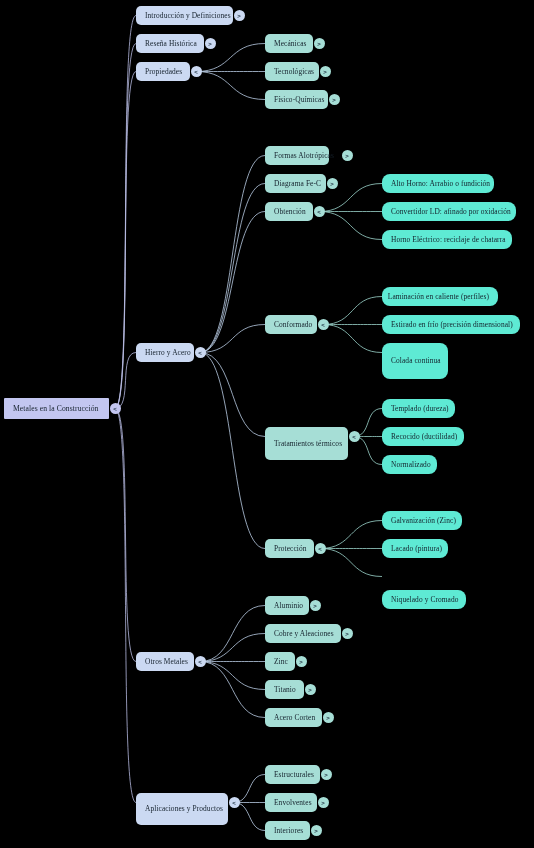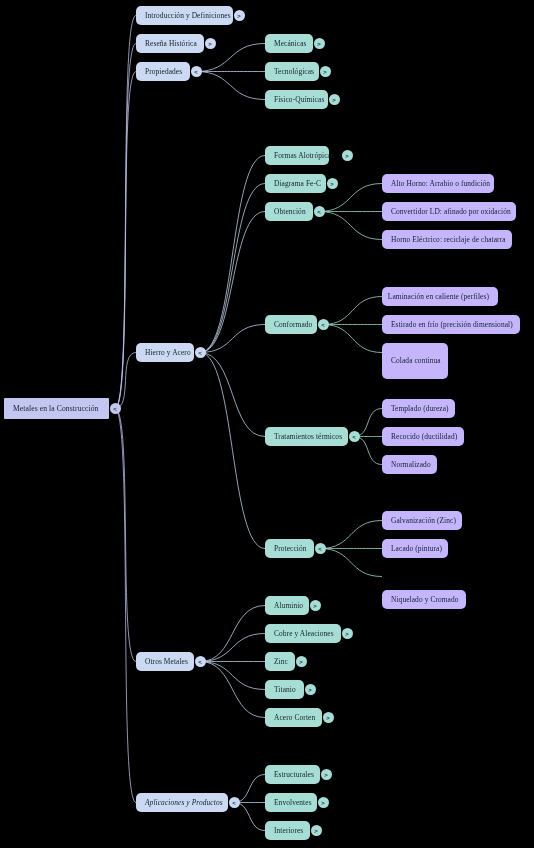--- a/index.html
+++ b/index.html
@@ -25,21 +25,21 @@
     height:19px;
   }
   .node.root{
     background:#c3c6f0;
     height:21px;
     font-size:7.6px;
     border-radius:1px;
   }
   .node.lvl1{ background:#cbd9f2; }
   .node.lvl2{ background:#a6ded6; }
-  .node.lvl3{ background:#c4b5fd; }
+  .node.lvl3{ background:#5eead4;border-radius:8px; }
 
   .toggle{
     position:absolute;
     width:11px;height:11px;
     border-radius:50%;
     display:flex;align-items:center;justify-content:center;
     font-family:"Liberation Sans", sans-serif;
     font-size:6px;
     font-weight:bold;
     line-height:1;
@@ -176,21 +176,21 @@
       </div>
       <div class="node lvl3" style="left: 382px; top: 287px; width: 116px; height: 19px; justify-content: flex-end;">
         <span>Laminación en caliente (perfiles)</span>
       </div>
       <div class="node lvl3" style="left: 382px; top: 315px; width: 138px; height: 19px;">
         <span>Estirado en frío (precisión dimensional)</span>
       </div>
       <div class="node lvl3" style="left: 382px; top: 343px; width: 66px; height: 36px; align-items: center;">
         <span>Colada continua</span>
       </div>
-      <div class="node lvl2" style="left: 265px; top: 427px; width: 83px; height: 19px;">
+      <div class="node lvl2" style="left: 265px; top: 427px; width: 83px; height: 33px;">
         <span>Tratamientos térmicos</span>
       </div>
       <div class="toggle t-lvl2" style="left: 348.5px; top: 431px;">
         <span>&lt;</span>
       </div>
       <div class="node lvl3" style="left: 382px; top: 399px; width: 73px; height: 19px;">
         <span>Templado (dureza)</span>
       </div>
       <div class="node lvl3" style="left: 382px; top: 427px; width: 82px; height: 19px;">
         <span>Recocido (ductilidad)</span>
@@ -242,21 +242,21 @@
       </div>
       <div class="toggle t-lvl2" style="left: 304.5px; top: 684px;">
         <span>&gt;</span>
       </div>
       <div class="node lvl2" style="left: 265px; top: 708px; width: 57px; height: 19px;">
         <span>Acero Corten</span>
       </div>
       <div class="toggle t-lvl2" style="left: 322.5px; top: 712px;">
         <span>&gt;</span>
       </div>
-      <div class="node lvl1" style="left: 136px; top: 793px; width: 92px; height: 19px; font-style: italic;">
+      <div class="node lvl1" style="left: 136px; top: 793px; width: 92px; height: 32px;">
         <span>Aplicaciones y Productos</span>
       </div>
       <div class="toggle t-lvl1" style="left: 228.5px; top: 797px;">
         <span>&lt;</span>
       </div>
       <div class="node lvl2" style="left: 265px; top: 765px; width: 55px; height: 19px;">
         <span>Estructurales</span>
       </div>
       <div class="toggle t-lvl2" style="left: 320.5px; top: 769px;">
         <span>&gt;</span>

